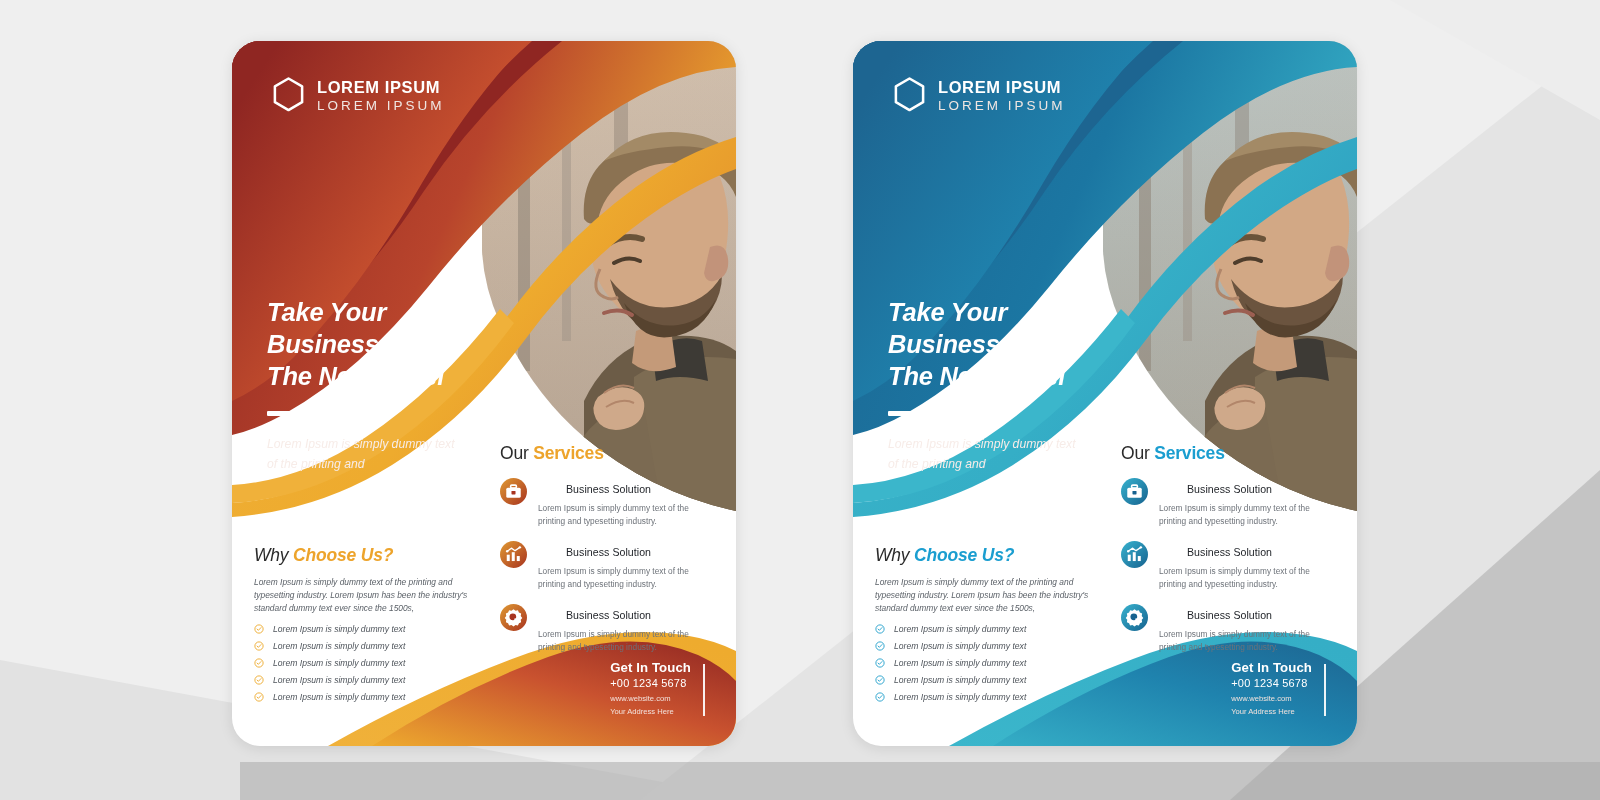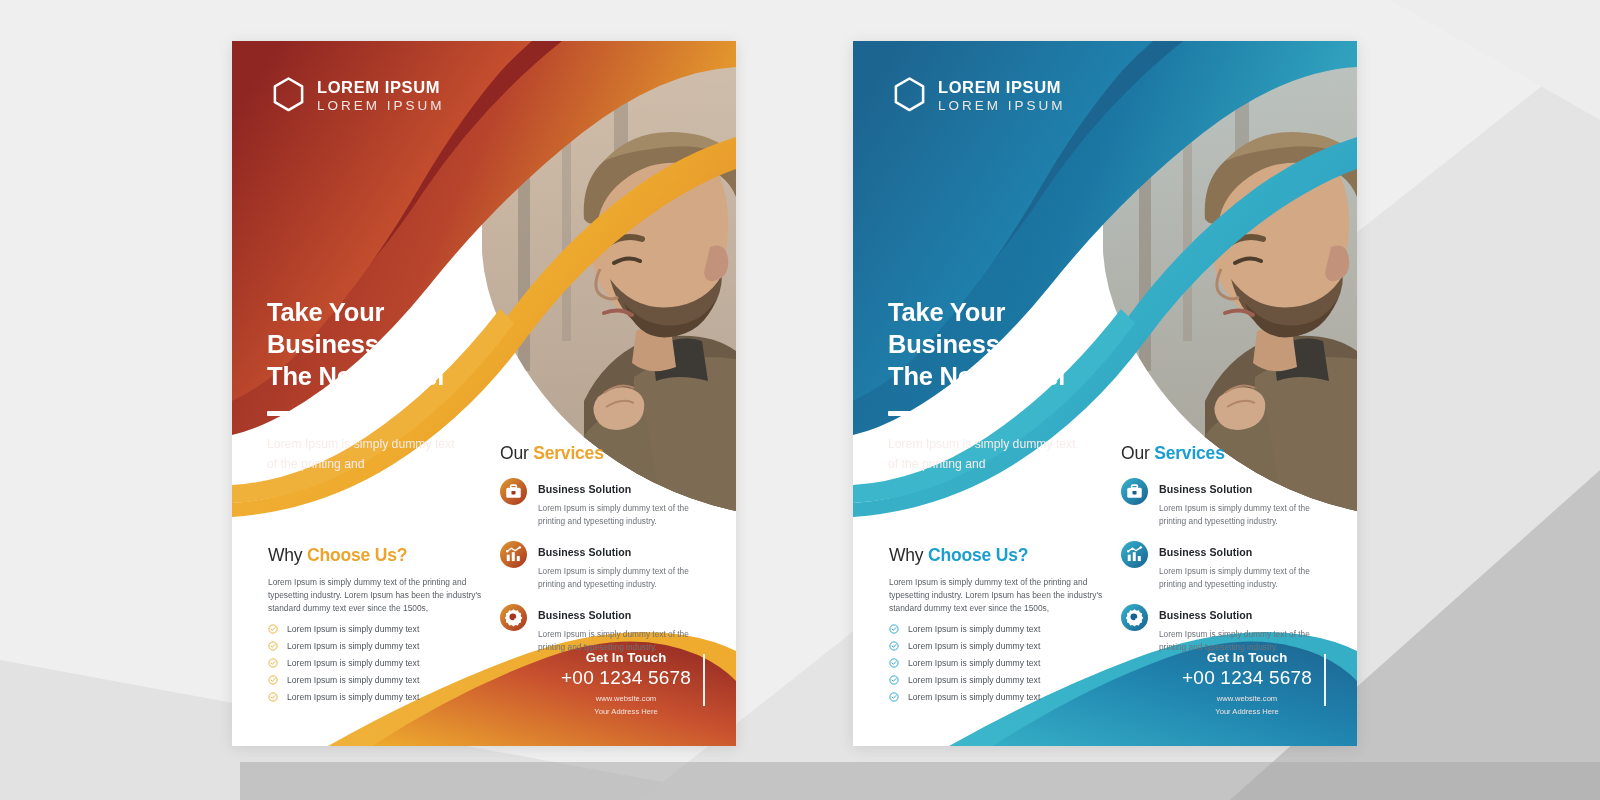--- a/index.html
+++ b/index.html
@@ -14,77 +14,78 @@
   #backdrop { position:absolute; inset:0; z-index:0; }
 
   
   .flyer {
     position:absolute;
     width:504px;
     height:705px;
     background:#ffffff;
     overflow:hidden;
     box-shadow:0 2px 14px rgba(0,0,0,.10);
+    border-radius:28px;
   }
   #flyer-orange { left:232px; top:41px; }
   #flyer-blue   { left:853px; top:41px; }
   .svg-layer { position:absolute; inset:0; width:100%; height:100%; }
 
   
   .logo { position:absolute; left:39px; top:35px; display:flex; align-items:center; gap:11px; z-index:6; }
   .logo-mark { width:35px; height:39px; flex:0 0 auto; }
   .logo-text { line-height:1; }
   .logo-main {
     display:block; color:#fff; font-size:16.5px; font-weight:bold;
     letter-spacing:.6px;
   }
   .logo-sub {
     display:block; color:#f0e6e2; font-size:13.5px; font-weight:300;
     letter-spacing:3.0px; margin-top:4px;
   }
 
   
-  .headline { position:absolute; left:35px; top:255px; z-index:6; }
+  .headline { position:absolute; left:35px; top:255px; z-index:6;font-style:italic; }
   .headline h1 {
     color:#fff; font-size:25.5px; font-weight:bold; line-height:1.26;
     letter-spacing:-.2px;
   }
   .rule { width:52px; height:5px; background:#fff; margin-top:19px; border-radius:1px; }
   .subcopy {
     margin-top:19px; color:#f7ece8; font-size:12.2px; line-height:1.62;
     font-weight:300; max-width:196px;
   }
 
   
   .services { position:absolute; left:268px; top:402px; width:206px; z-index:6; }
   .sec-title { font-size:17.5px; font-weight:500; color:#2b2b2b; letter-spacing:-.2px; }
   .sec-title .accent { font-weight:bold; }
   .svc-list { margin-top:14px; }
   .svc { display:flex; gap:11px; margin-bottom:14px; }
   .svc-ico { width:27px; height:27px; flex:0 0 auto; border-radius:50%; position:relative; }
   .svc-ico svg { position:absolute; inset:0; width:100%; height:100%; }
   .svc-body { flex:1 1 auto; padding-top:1px; }
-  .svc-h { font-size:10.6px; font-weight:bold; color:#23262b; letter-spacing:.05px; }
+  .svc-h { font-size:10.6px; font-weight:normal; color:#23262b; letter-spacing:.05px;margin-left:28px; }
   .svc-p { margin-top:5px; font-size:8.3px; line-height:1.52; color:#6d7279; }
 
   
-  .why { position:absolute; left:36px; top:504px; width:216px; z-index:6; }
+  .why { position:absolute; left:22px; top:504px; width:216px; z-index:6;font-style:italic; }
   .why .sec-title { font-size:17.5px; }
   .why-p { margin-top:10px; font-size:8.4px; line-height:1.56; color:#595f66; }
   .why-list { list-style:none; margin-top:9px; }
   .why-list li { display:flex; align-items:flex-end; gap:9px; margin-bottom:7px; }
   .chk { width:10px; height:10px; flex:0 0 auto; }
   .why-li-t { font-size:8.6px; color:#4e545b; }
 
   
   .touch { position:absolute; right:31px; bottom:28px; z-index:8; text-align:right;
            display:flex; align-items:flex-start; gap:12px; }
-  .touch-col { text-align:center; }
+  .touch-col { text-align:left; }
   .touch-h { color:#fff; font-size:13.2px; font-weight:bold; letter-spacing:.1px; }
-  .touch-phone { color:#fff; font-size:19px; font-weight:400; margin-top:2px; letter-spacing:.2px; }
+  .touch-phone { color:#fff; font-size:11px; font-weight:400; margin-top:2px; letter-spacing:.2px; }
   .touch-small { color:#f3e3dd; font-size:7.6px; margin-top:4px; line-height:1.62; }
   .touch-bar { width:2px; height:52px; background:#ffffff; opacity:.92; margin-top:4px; }
 </style>
 </head>
 <body>
 
 <svg id="backdrop" viewBox="0 0 1600 800" preserveAspectRatio="none">
   <rect x="0" y="0" width="1600" height="800" fill="#efefef"></rect>
   <polygon points="0,800 0,660 760,800" fill="#e2e2e2"></polygon>
   <polygon points="1600,800 1600,40 640,800" fill="#e4e4e4"></polygon>

